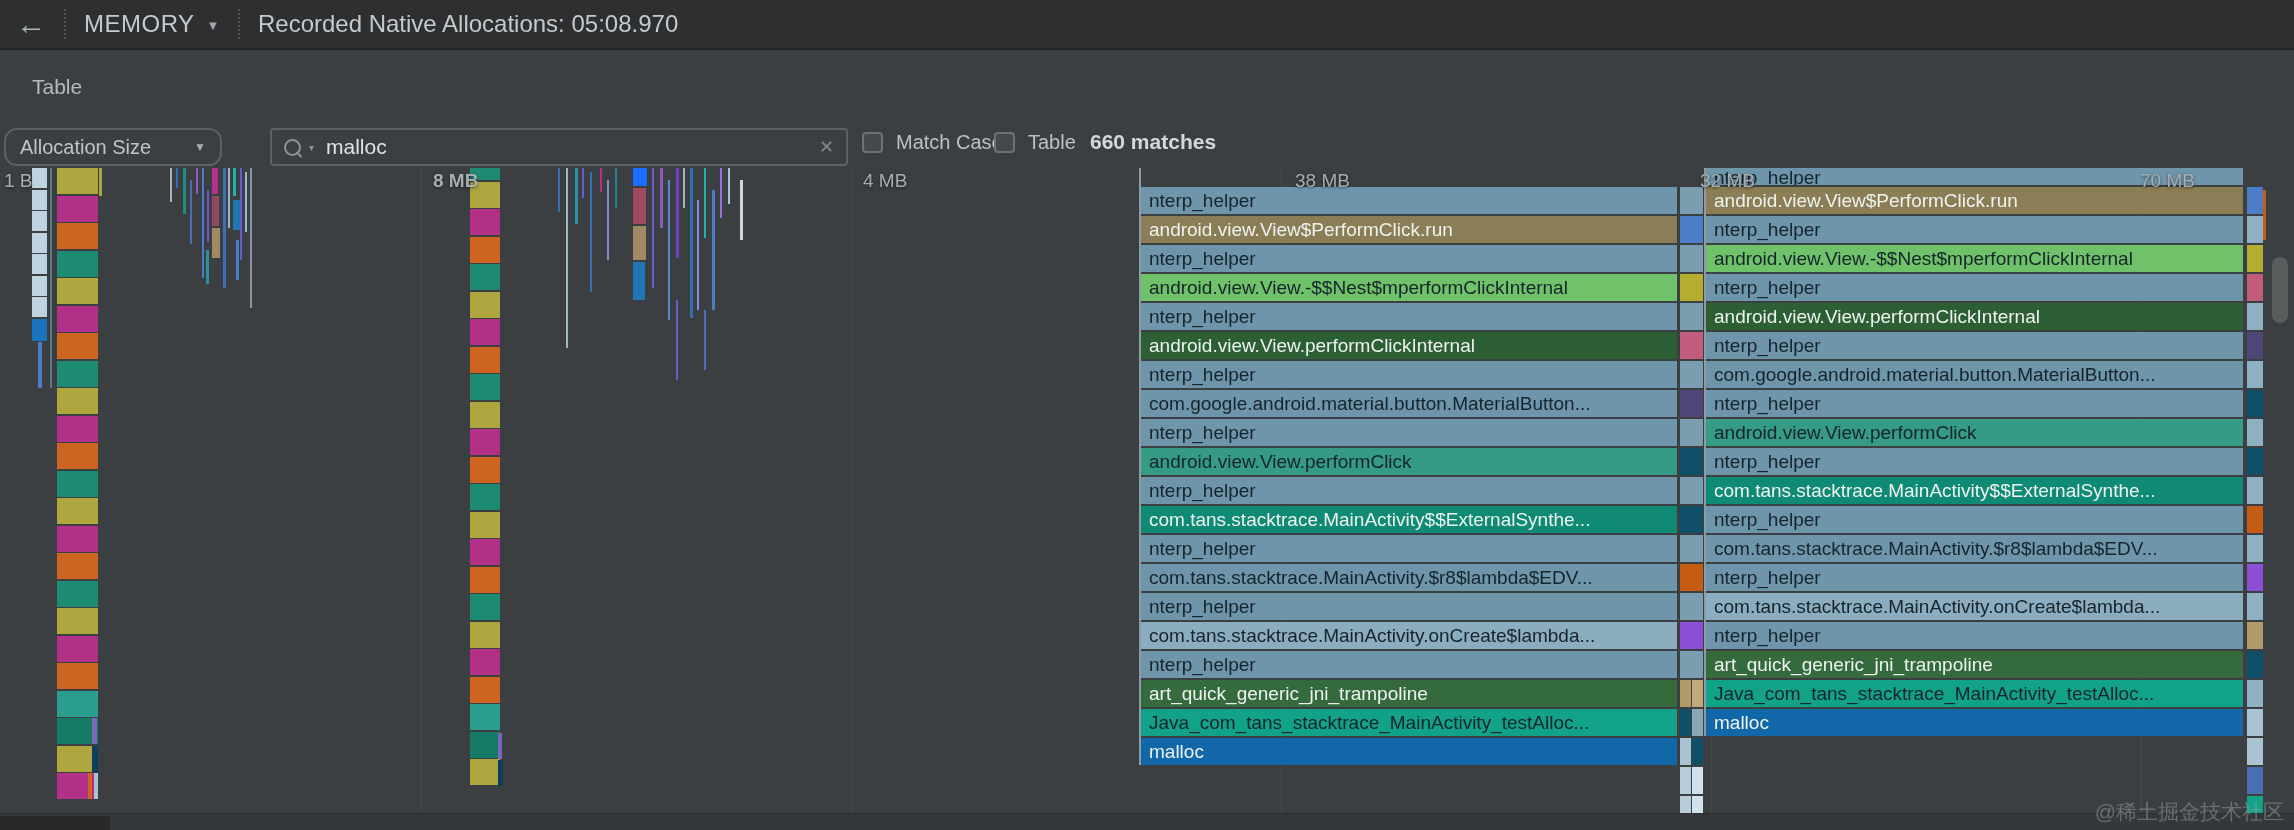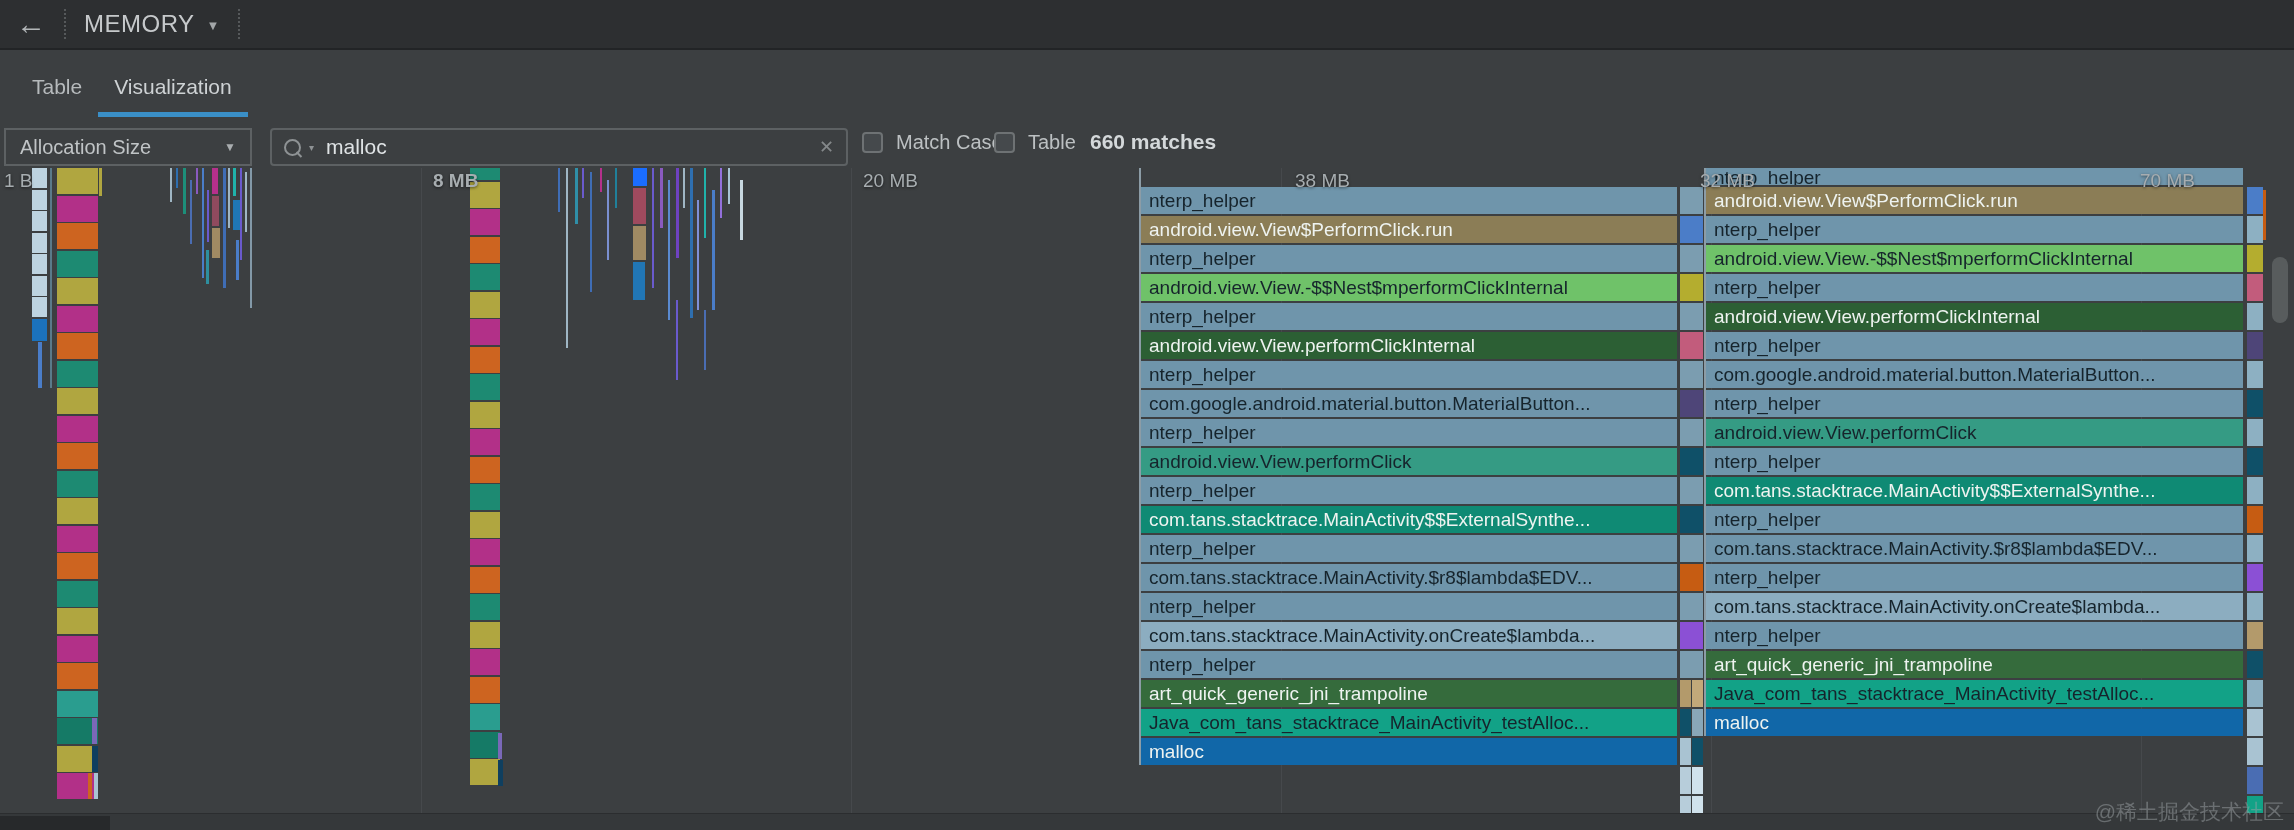--- a/index.html
+++ b/index.html
@@ -12,21 +12,21 @@
   .vsep{width:0;height:30px;border-left:2px dotted #56595b;margin:0 18px;}
   .menu-label{font-size:24px;color:#c6c9cb;letter-spacing:.5px;display:flex;align-items:center;gap:12px;cursor:pointer;}
   .menu-caret{font-size:13px;color:#a2a6a8;transform:translateY(1px);}
   .title{font-size:24px;color:#c6c9cb;}
   
   .tabs{position:absolute;top:52px;left:0;height:68px;display:flex;align-items:center;padding-left:16px;}
   .tab{font-size:21px;color:#b6babc;padding:22px 16px 20px;cursor:pointer;position:relative;}
   .tab.active{color:#ced2d4;}
   .tab.active::after{content:"";position:absolute;left:0;right:0;bottom:2px;height:5px;background:#3a8fc7;}
   
-  .dd{position:absolute;left:4px;top:128px;width:248px;height:38px;border:2px solid #5d6163;border-radius:0;
+  .dd{position:absolute;left:4px;top:128px;width:218px;height:38px;border:2px solid #5d6163;border-radius:13px;
       box-sizing:border-box;display:flex;align-items:center;justify-content:space-between;padding:0 14px;cursor:pointer;}
   .dd-label{font-size:20px;color:#c0c4c6;}
   .dd-caret{font-size:12px;color:#a9adaf;}
   .search{position:absolute;left:270px;top:128px;width:578px;height:38px;border:2px solid #5d6163;border-radius:4px;
       box-sizing:border-box;display:flex;align-items:center;padding:0 12px;gap:8px;}
   .mag{position:relative;width:13px;height:13px;border:2px solid #8e9294;border-radius:50%;flex:none;}
   .mag::after{content:"";position:absolute;width:2px;height:7px;background:#8e9294;transform:rotate(-45deg);left:12px;top:10px;}
   .mag-caret{font-size:10px;color:#8e9294;margin-right:4px;}
   .search-text{font-size:21px;color:#dfe3e5;flex:1;}
   .clear{font-size:18px;color:#84888a;cursor:pointer;}
@@ -54,25 +54,25 @@
 <div class="app">
 
   <div class="header">
     <span class="back">←</span>
     <span class="vsep"></span>
     <span class="menu-label">
       <span>MEMORY</span>
       <span class="menu-caret">▼</span>
     </span>
     <span class="vsep"></span>
+    <span class="title">Recorded Native Allocations: 05:08.970</span>
   </div>
 
   <div class="tabs">
     <span class="tab">Table</span>
-    <span class="tab active">Visualization</span>
   </div>
 
   <div class="dd">
     <span class="dd-label">Allocation Size</span>
     <span class="dd-caret">▼</span>
   </div>
 
   <div class="search">
     <span class="mag"></span>
     <span class="mag-caret">▾</span>
@@ -87,21 +87,21 @@
   <span class="matches">660 matches</span>
 
   <div id="chart">
       <div class="grid" style="left: 421px;"></div>
       <div class="grid" style="left: 851px;"></div>
       <div class="grid" style="left: 1281px;"></div>
       <div class="grid" style="left: 1711px;"></div>
       <div class="grid" style="left: 2141px;"></div>
       <div class="axis" style="left: 4px;">1 B</div>
       <div class="axis" style="left: 433px; font-weight: bold;">8 MB</div>
-      <div class="axis" style="left: 863px;">20 MB</div>
+      <div class="axis" style="left: 863px;">4 MB</div>
       <div class="axis" style="left: 1295px;">38 MB</div>
       <div class="axis" style="left: 1700px;">32 MB</div>
       <div class="axis" style="left: 2140px;">70 MB</div>
       <div class="bar" style="left: 1141px; top: 19px; width: 536px; background: rgb(111, 149, 171); color: rgb(22, 36, 44);">nterp_helper</div>
       <div class="bar" style="left: 1141px; top: 48px; width: 536px; background: rgb(139, 125, 86); color: rgb(238, 243, 240);">android.view.View$PerformClick.run</div>
       <div class="bar" style="left: 1141px; top: 77px; width: 536px; background: rgb(111, 149, 171); color: rgb(22, 36, 44);">nterp_helper</div>
       <div class="bar" style="left: 1141px; top: 106px; width: 536px; background: rgb(111, 194, 105); color: rgb(22, 36, 44);">android.view.View.-$$Nest$mperformClickInternal</div>
       <div class="bar" style="left: 1141px; top: 135px; width: 536px; background: rgb(111, 149, 171); color: rgb(22, 36, 44);">nterp_helper</div>
       <div class="bar" style="left: 1141px; top: 164px; width: 536px; background: rgb(44, 95, 52); color: rgb(238, 243, 240);">android.view.View.performClickInternal</div>
       <div class="bar" style="left: 1141px; top: 193px; width: 536px; background: rgb(111, 149, 171); color: rgb(22, 36, 44);">nterp_helper</div>

